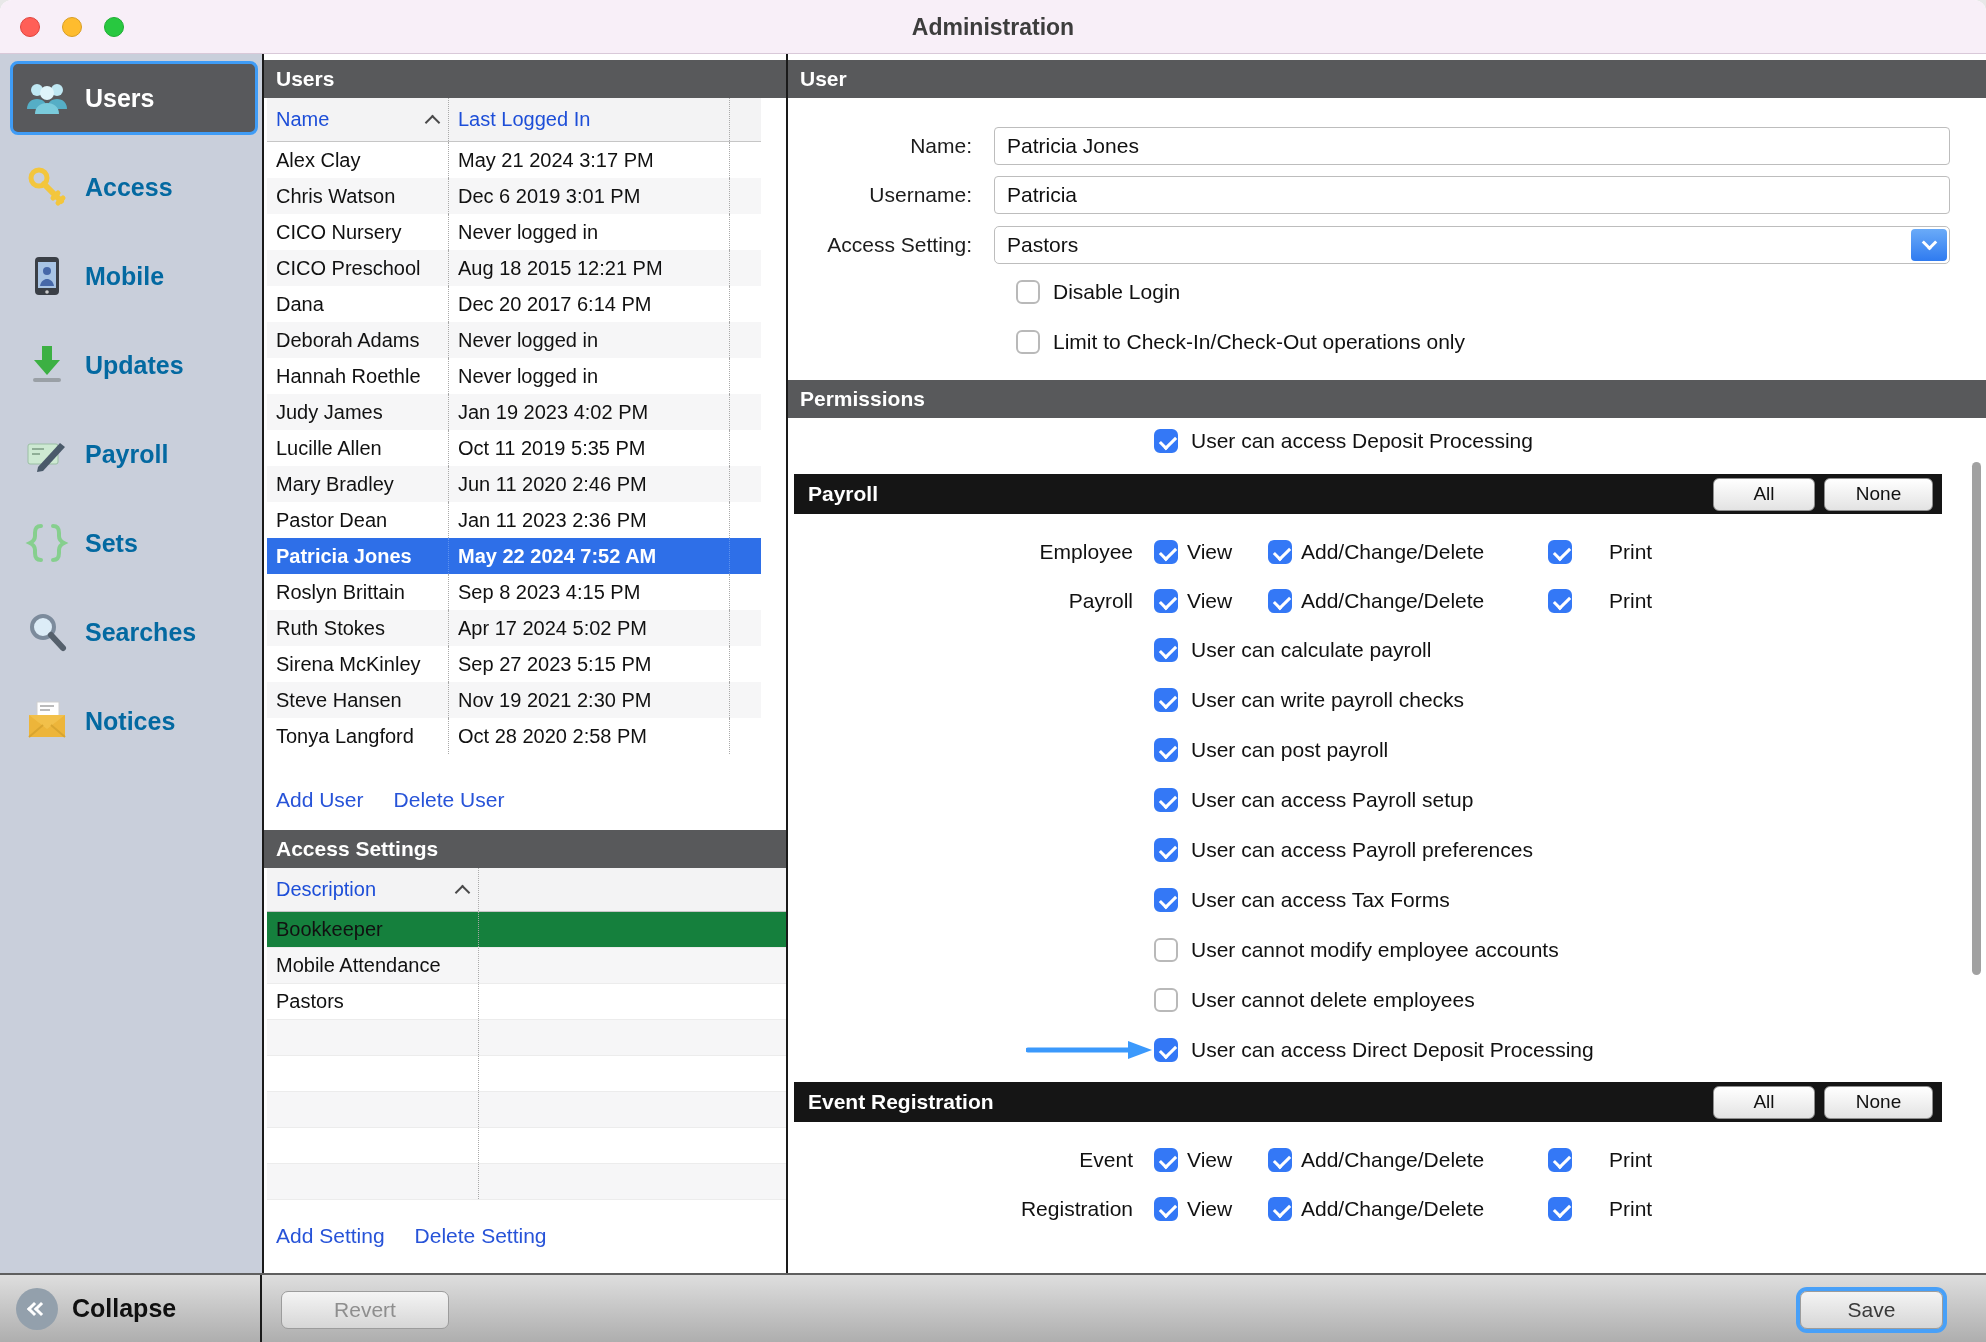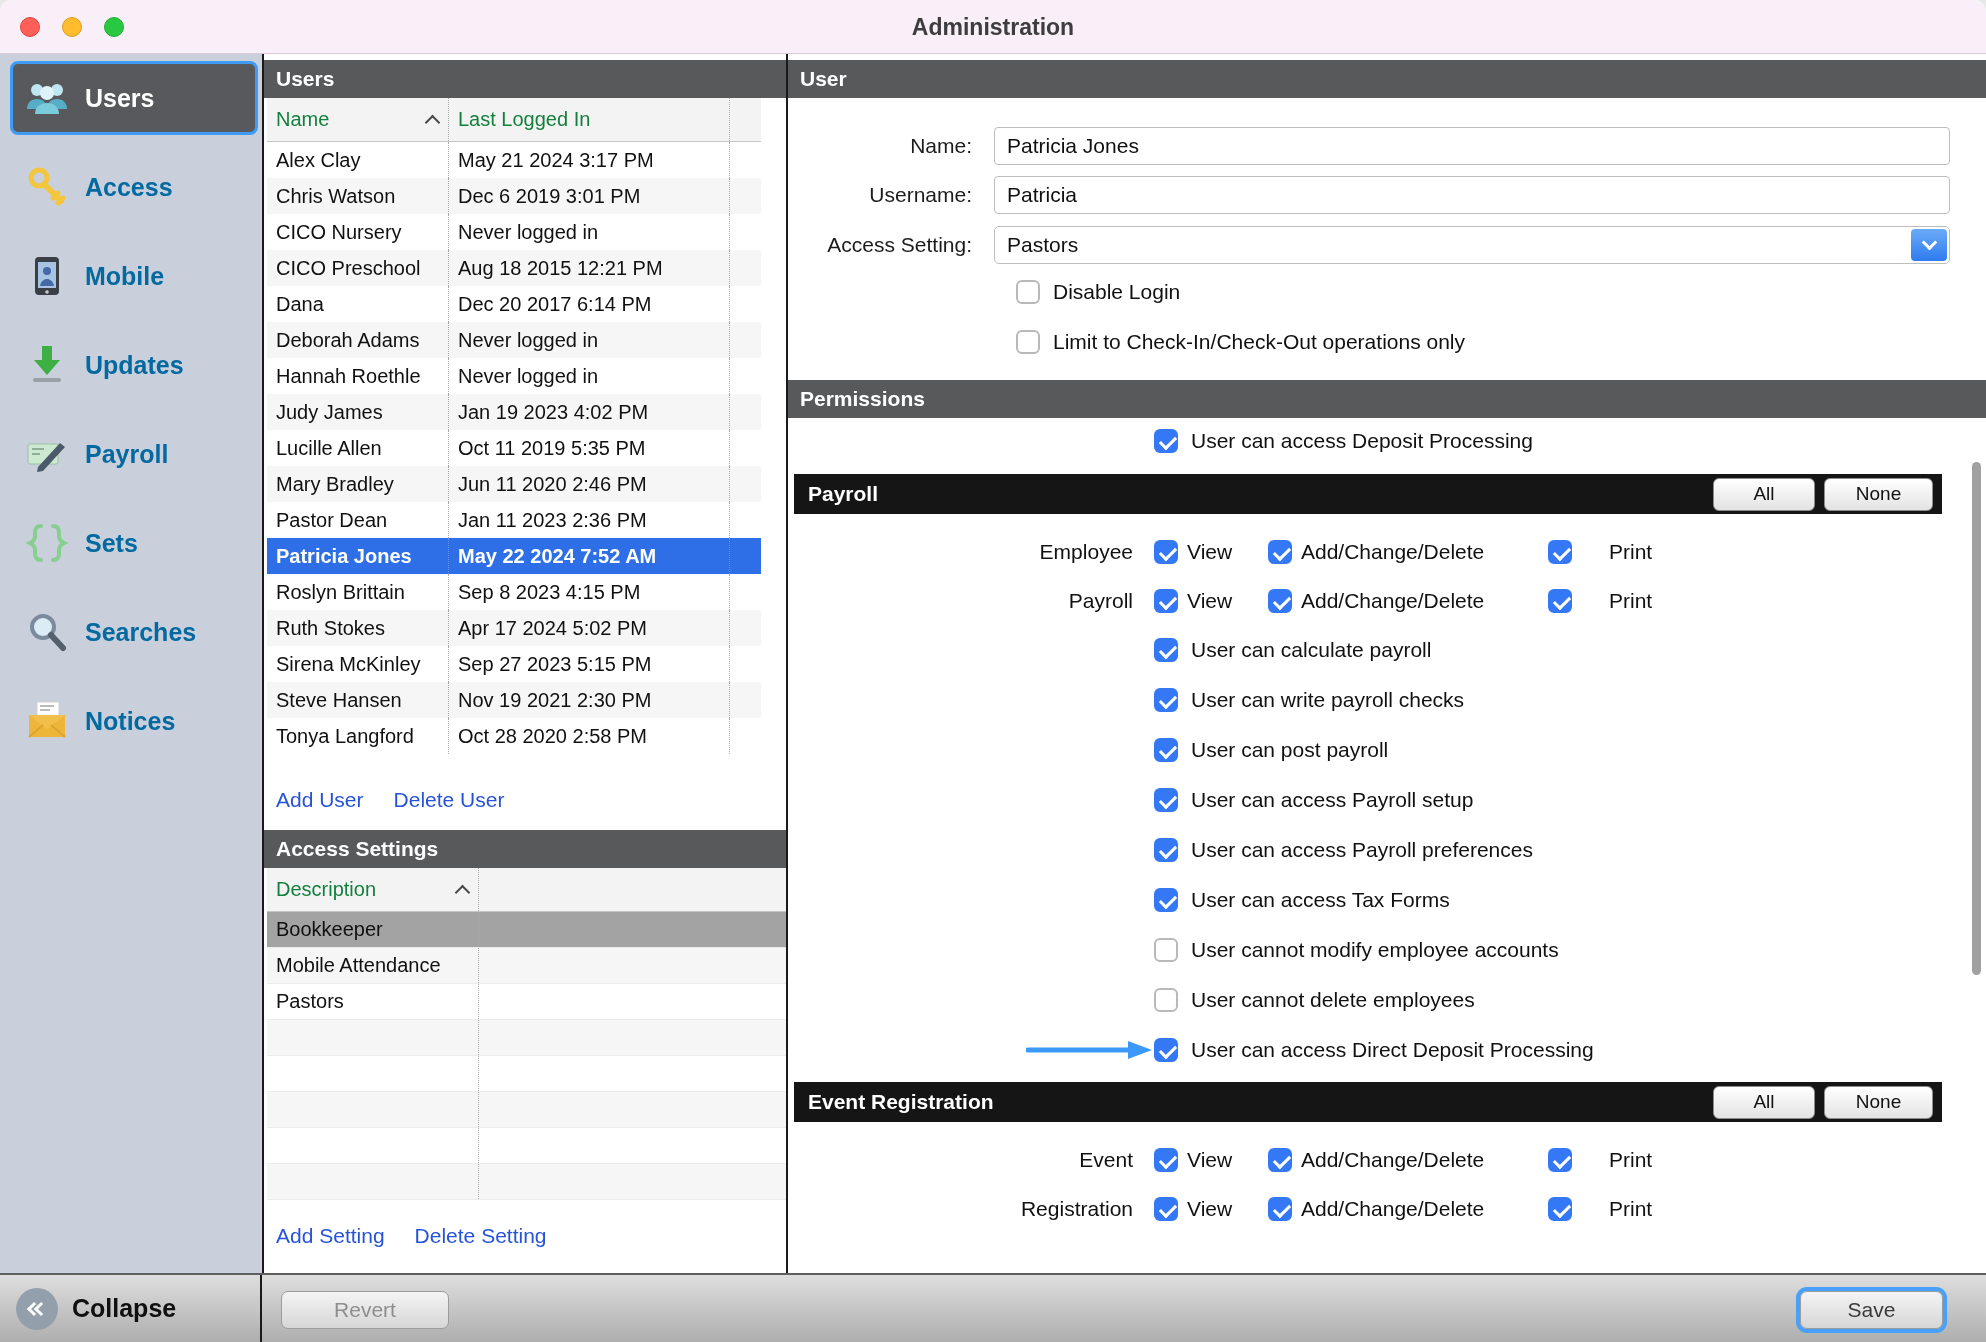--- a/index.html
+++ b/index.html
@@ -40,34 +40,34 @@
   .panel-header { height:38px; background:#58595b; color:#fff; font-size:21px; font-weight:bold;
     line-height:38px; padding-left:12px; }
 
   
   .middle { width:526px; flex:0 0 526px; background:#fff; padding-top:6px;
     border-left:2px solid #1a1a1a; border-right:2px solid #1a1a1a; overflow:hidden; }
 
   .users-table { margin-left:3px; width:494px; font-size:20px; }
   .settings-table { margin-left:3px; width:519px; font-size:20px; margin-top:0; }
   .thead { display:flex; height:44px; background:#f3f3f4; border-bottom:1px solid #c6c6c6; align-items:center; }
-  .th { color:#15803d; }
+  .th { color:#1d4ed8; }
   .c-name { width:182px; padding-left:9px; border-right:1px dotted #a9a9a9; height:100%;
     display:flex; align-items:center; justify-content:space-between; padding-right:10px; }
   .c-date { width:281px; padding-left:9px; border-right:1px dotted #a9a9a9; height:100%; display:flex; align-items:center; }
   .c-x { flex:1; height:100%; }
   .c-desc { width:212px; padding-left:9px; border-right:1px dotted #a9a9a9; height:100%;
     display:flex; align-items:center; justify-content:space-between; padding-right:10px; }
   .c-rest { flex:1; height:100%; }
   .trow,.srow { display:flex; height:36px; align-items:stretch; background:#fff; }
   .trow.alt,.srow.alt { background:#f6f6f7; }
   .trow > div,.srow > div { display:flex; align-items:center; }
   .trow.sel { background:#2e6fe8; color:#fff; font-weight:bold; }
   .trow.sel .c-name,.trow.sel .c-date { border-right-color:#5f93ef; }
-  .srow.sel-inactive { background:#a3a3a3;text-align:center; }
+  .srow.sel-inactive { background:#15803d;text-align:center; }
   .srow { border-bottom:1px solid #ececec; }
 
   .links { margin:34px 0 0 12px; display:flex; gap:30px; font-size:21px; }
   .links.settings-links { margin-top:24px; }
   .links a { color:#2753d8; cursor:pointer; text-decoration:none; }
   .as-header { margin-top:18px; }
 
   .chev { display:inline-block; border-style:solid; border-color:#4a4a4a; }
   .chev-up { width:11px; height:11px; border-width:0 2px 2px 0; transform:rotate(-135deg); margin-top:6px; }
 

